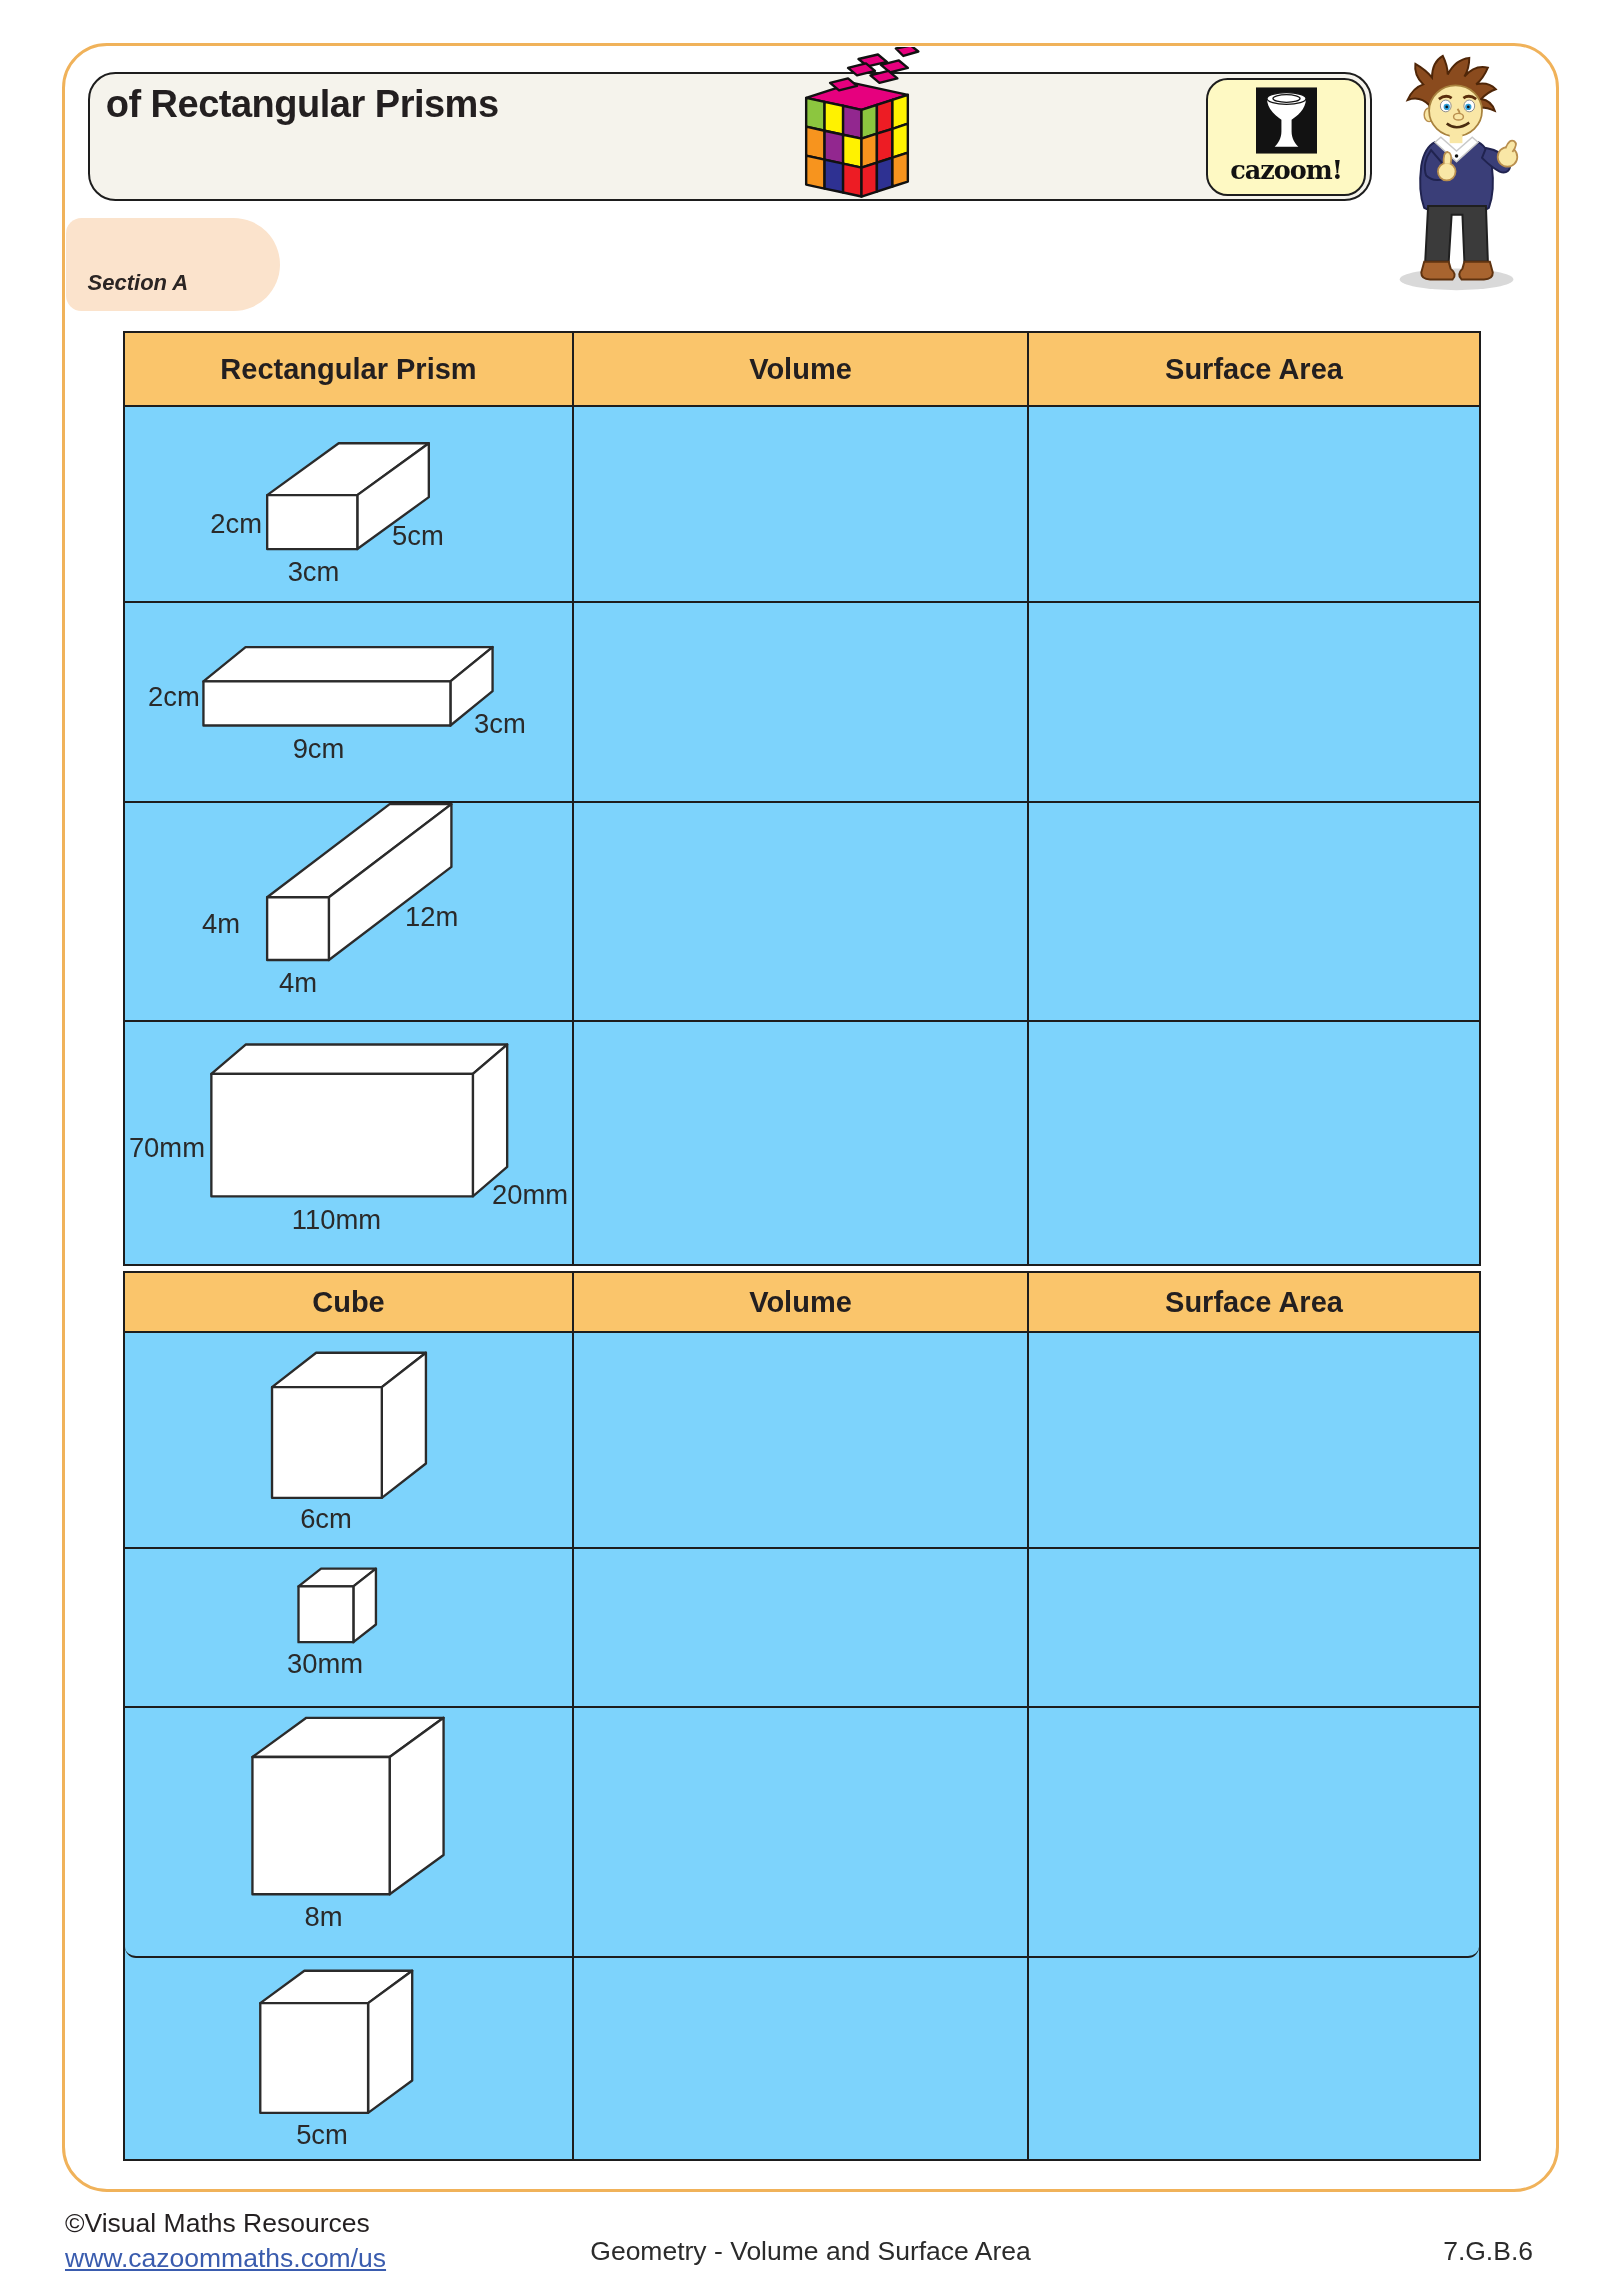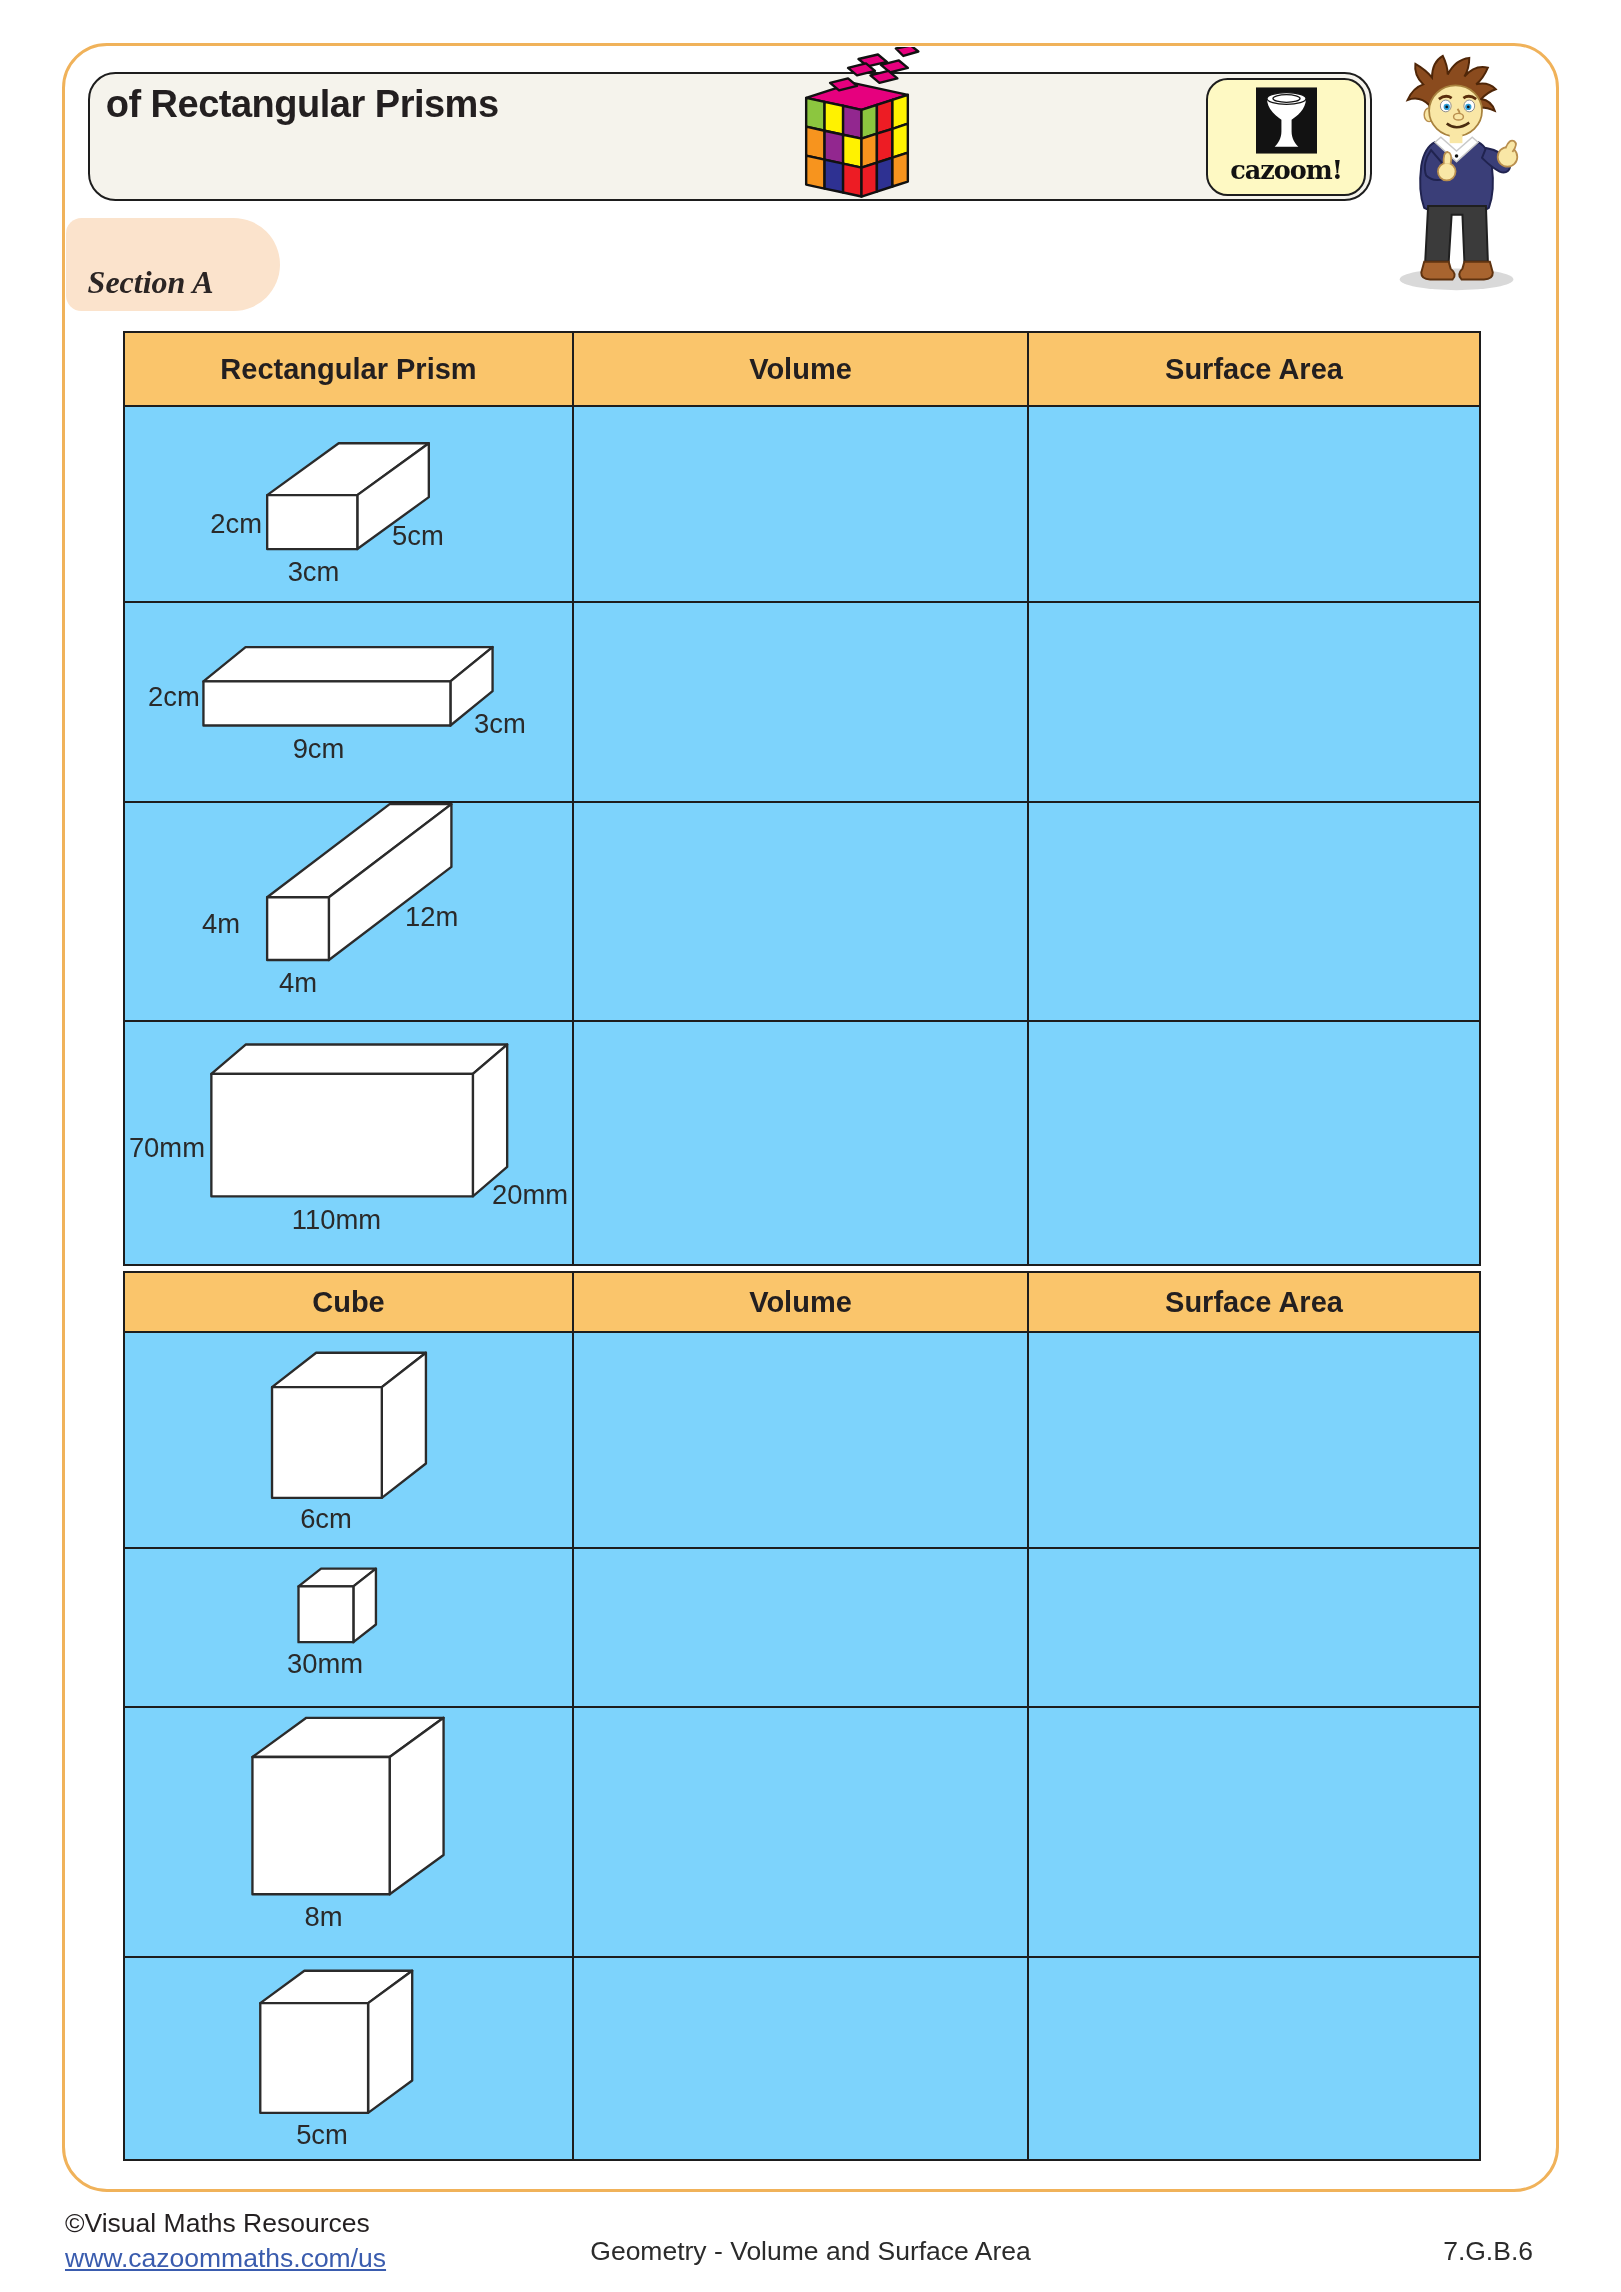--- a/index.html
+++ b/index.html
@@ -14,22 +14,22 @@
         line-height:42px;letter-spacing:-0.5px;color:#231F20;}
   .cazoom-box{position:absolute;left:1116px;top:3.9px;width:160px;height:118px;background:#fef9c3;
         border:2.9px solid #1d1d1d;border-radius:21.6px;box-sizing:border-box;text-align:center;}
   .cazoom-text{font-family:"DejaVu Serif",serif;font-weight:bold;font-size:25.5px;
         margin-top:-2.9px;color:#121212;letter-spacing:-1px;}
   .rubiks{position:absolute;left:776px;top:47px;}
   .mascot{position:absolute;left:1380px;top:54px;}
   
   .section-label{position:absolute;left:66px;top:218px;width:214px;height:93px;
         background:#FBE3CC;border-radius:15.7px 47px 47px 15.7px;display:flex;align-items:center;}
-  .section-label span{font-family:Liberation Serif, serif;font-style:italic;font-weight:bold;
-        font-size:32px;margin-left:21.6px;color:#2b2524;margin-top:36px;}
+  .section-label span{font-family:Liberation Sans, sans-serif;font-style:italic;font-weight:bold;
+        font-size:22px;margin-left:21.6px;color:#2b2524;margin-top:36px;}
   
   .tbl{position:absolute;left:123px;width:1358px;border:2.9px solid #1d1d1d;box-sizing:border-box;background:#7dd3fc;}
   .thead{display:grid;grid-template-columns:449px 455px 1fr;background:#FAC56B;
         border-bottom:2.9px solid #1d1d1d;box-sizing:border-box;}
   .th{display:flex;align-items:center;justify-content:center;font-weight:bold;font-size:29px;
         border-right:2.9px solid #1d1d1d;box-sizing:border-box;color:#231F20;}
   .th:last-child{border-right:none;}
   .trow{display:grid;grid-template-columns:449px 455px 1fr;border-bottom:2.9px solid #1d1d1d;box-sizing:border-box;}
   .trow:last-child{border-bottom:none;}
   .td{position:relative;border-right:2.9px solid #1d1d1d;box-sizing:border-box;}
@@ -164,21 +164,21 @@
             <path d="M233,38 l23,-18 v57 l-23,18 Z"></path>
             <path d="M177,38 h56 v57 h-56 Z"></path>
           </g>
         </svg>
         <span class="dim center" style="left:145px;top:99px;width:110px;">30mm</span>
       </div>
       <div class="td"></div>
       <div class="td"></div>
     </div>
 
-    <div class="trow" style="height:250px;">
+    <div class="trow" style="height:250px;border-radius:11px;">
       <div class="td shape-cell">
         <svg width="446" height="247" viewBox="0 0 455 252">
           <g fill="#ffffff" stroke="#2b2b2b" stroke-width="2.4" stroke-linejoin="round">
             <path d="M130,50 l55,-40 h140 l-55,40 Z"></path>
             <path d="M270,50 l55,-40 v140 l-55,40 Z"></path>
             <path d="M130,50 h140 v140 h-140 Z"></path>
           </g>
         </svg>
         <span class="dim center" style="left:147px;top:193px;width:103px;">8m</span>
       </div>

